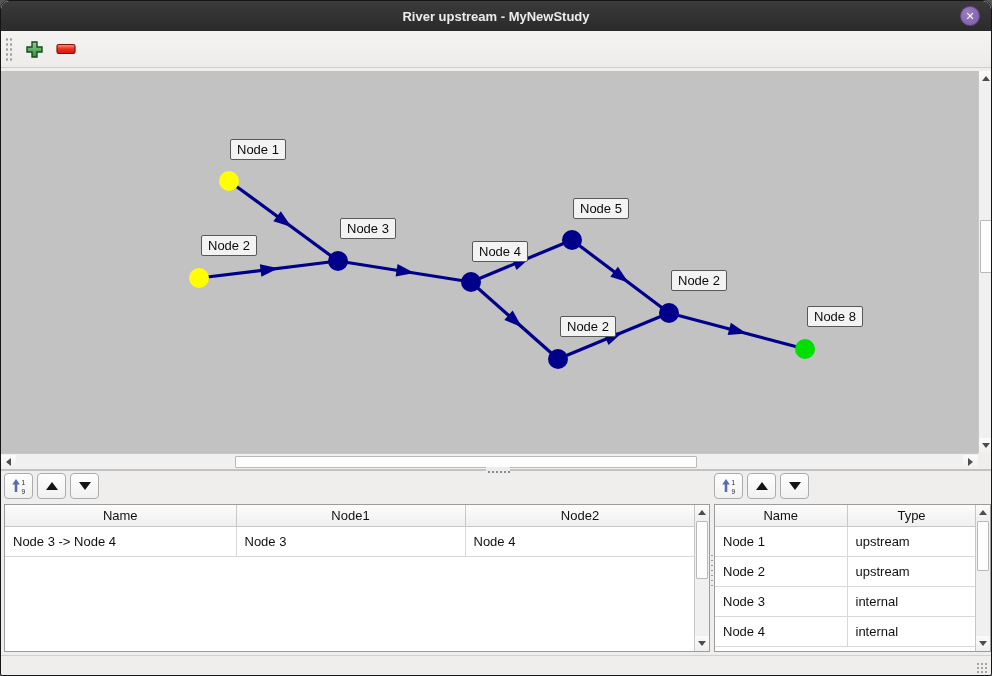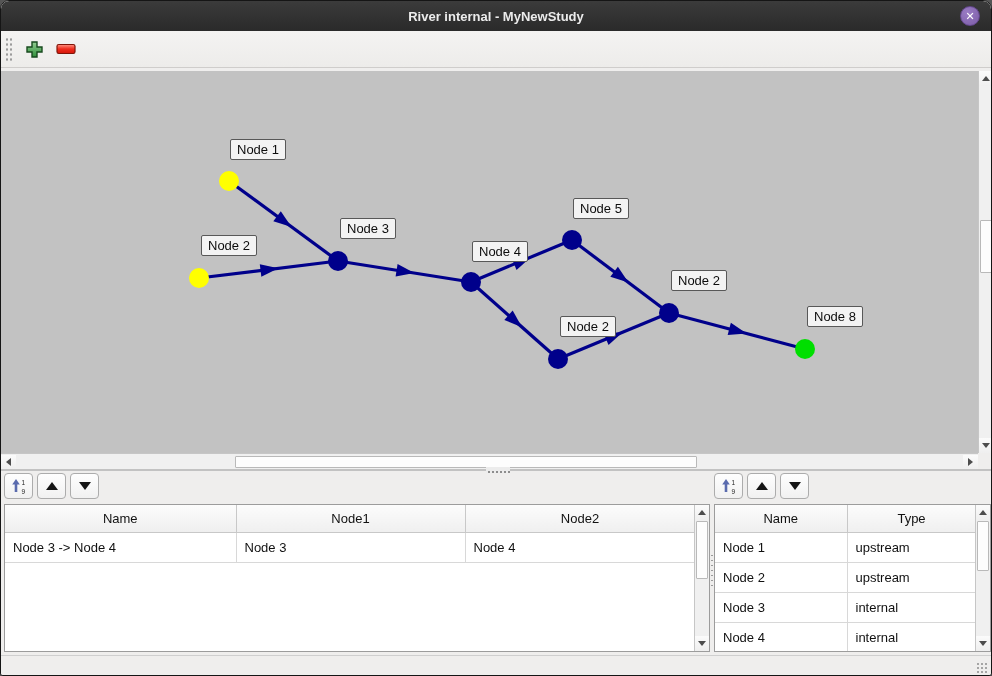--- a/index.html
+++ b/index.html
@@ -48,39 +48,39 @@
                background-size:4px 5px;cursor:col-resize;}
   
   .mini-btn{position:absolute;top:472px;width:29px;height:26px;border:1px solid #ACACAC;border-radius:4px;
             background:linear-gradient(#FEFEFE,#F1F1F1);display:flex;align-items:center;
             justify-content:center;cursor:pointer;}
   .tri-up-b{border-left:6px solid transparent;border-right:6px solid transparent;border-bottom:8px solid #141414;}
   .tri-down-b{border-left:6px solid transparent;border-right:6px solid transparent;border-top:8px solid #141414;}
   
   .table-frame{position:absolute;top:503px;height:148px;border:1px solid #9C9C9C;background:#fff;overflow:hidden;}
   table.data-table{border-collapse:collapse;table-layout:fixed;font-size:13px;color:#111;}
-  table.data-table th{height:27px;font-weight:normal;text-align:center;
+  table.data-table th{height:21px;font-weight:normal;text-align:center;
         background:linear-gradient(#FCFCFC,#EFEFEF);border:1px solid #C8C8C8;border-top:none;padding:0;}
   table.data-table td{height:30px;border:1px solid #D8D8D8;padding:0 0 0 8px;text-align:left;
         white-space:nowrap;overflow:hidden;background:#fff;cursor:default;}
   table.data-table th:first-child, table.data-table td:first-child{border-left:none;}
   .tbl-sb{position:absolute;top:0;right:0;width:15px;height:100%;background:#F0F0F0;border-left:1px solid #C6C6C6;}
   
   .statusbar{position:absolute;left:0;top:654px;width:100%;height:21px;background:#EFEEED;border-top:1px solid #CFCFCF;}
   .resize-grip{position:absolute;right:3px;bottom:2px;width:12px;height:12px;
                background-image:radial-gradient(circle,#a5a5a5 0.9px,transparent 1.1px);
                background-size:4px 4px;cursor:nwse-resize;}
 </style>
 </head>
 <body>
 
 <div class="window">
 
   <div class="titlebar">
-    <span class="title-text">River internal - MyNewStudy</span>
+    <span class="title-text">River upstream - MyNewStudy</span>
     <div class="close-btn">
       <span>✕</span>
     </div>
   </div>
 
   <div class="toolbar">
     <div class="tb-grip"></div>
     <div class="tb-btn" style="left:19px;">
       <svg width="19" height="19" viewBox="0 0 19 19">
         <defs>

